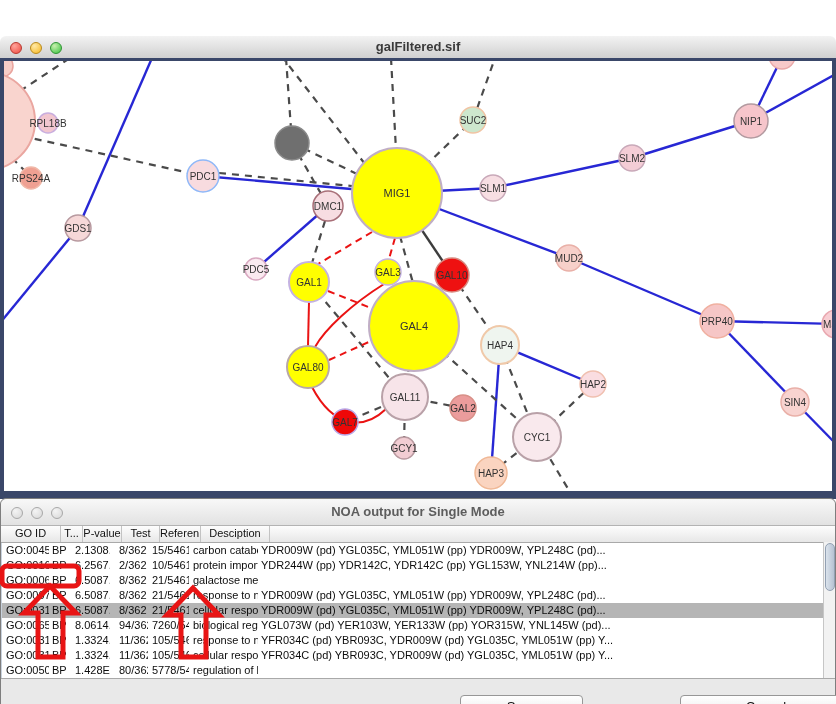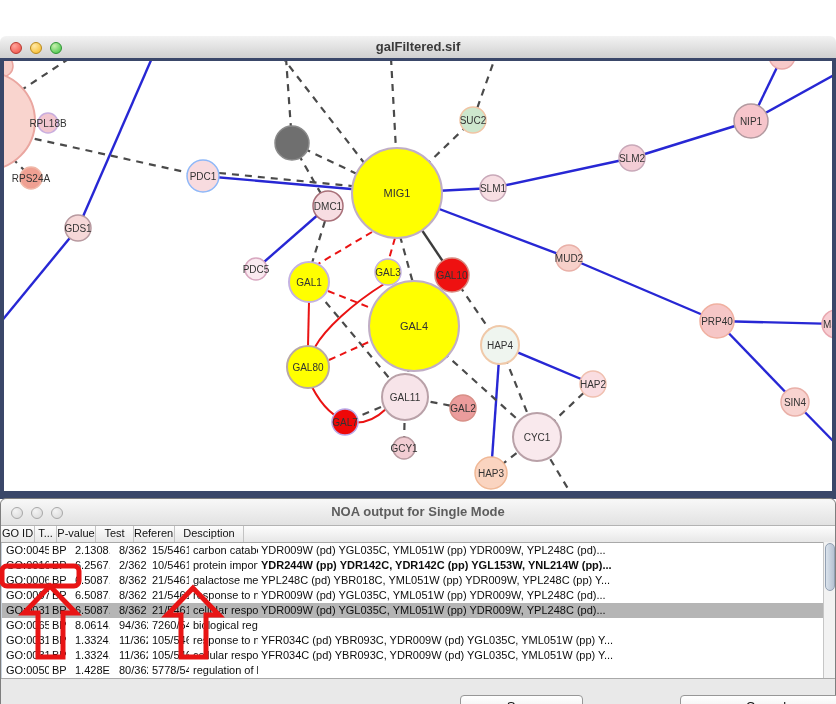--- a/index.html
+++ b/index.html
@@ -248,21 +248,21 @@
   <div class="titlebar">
     <div class="lights">
       <span class="light inactive"></span>
       <span class="light inactive"></span>
       <span class="light inactive"></span>
     </div>
     <div class="title">NOA output for Single Mode</div>
   </div>
   <div id="table-area">
     <div id="noa-header">
-        <div class="hcell" style="width: 34px;">GO ID</div>
+        <div class="hcell" style="width: 60px;">GO ID</div>
         <div class="hcell" style="width: 22px;">T...</div>
         <div class="hcell" style="width: 39px;">P-value</div>
         <div class="hcell" style="width: 38px;">Test</div>
         <div class="hcell" style="width: 41px;">Referen...</div>
         <div class="hcell" style="width: 69px;">Desciption</div>
       </div>
     <div id="noa-body">
         <div class="trow">
           <div class="tcell" style="width: 47px; padding-left: 4px;">GO:0045...</div>
           <div class="tcell" style="width: 22px; padding-left: 3px;">BP</div>
@@ -272,30 +272,29 @@
           <div class="tcell" style="width: 69px; padding-left: 4px;">carbon cataboli...</div>
           <div class="tcell" style="width: 556px; padding-left: 3px; flex: 1 1 0%;">YDR009W (pd) YGL035C, YML051W (pp) YDR009W, YPL248C (pd)...</div>
         </div>
         <div class="trow">
           <div class="tcell" style="width: 47px; padding-left: 4px;">GO:0016...</div>
           <div class="tcell" style="width: 22px; padding-left: 3px;">BP</div>
           <div class="tcell" style="width: 39px; padding-left: 4px;">6.2567...</div>
           <div class="tcell" style="width: 38px; padding-left: 9px;">2/362</div>
           <div class="tcell" style="width: 41px; padding-left: 4px;">10/54615</div>
           <div class="tcell" style="width: 69px; padding-left: 4px;">protein import i...</div>
-          <div class="tcell" style="width: 556px; padding-left: 3px; flex: 1 1 0%; font-weight: bold;">YDR244W (pp) YDR142C, YDR142C (pp) YGL153W, YNL214W (pp)...</div>
+          <div class="tcell" style="width: 556px; padding-left: 3px; flex: 1 1 0%;">YDR244W (pp) YDR142C, YDR142C (pp) YGL153W, YNL214W (pp)...</div>
         </div>
         <div class="trow">
           <div class="tcell" style="width: 47px; padding-left: 4px;">GO:0006...</div>
           <div class="tcell" style="width: 22px; padding-left: 3px;">BP</div>
           <div class="tcell" style="width: 39px; padding-left: 4px;">6.5087...</div>
           <div class="tcell" style="width: 38px; padding-left: 9px;">8/362</div>
           <div class="tcell" style="width: 41px; padding-left: 4px;">21/54615</div>
           <div class="tcell" style="width: 69px; padding-left: 4px;">galactose meta...</div>
-          <div class="tcell" style="width: 556px; padding-left: 3px; flex: 1 1 0%;">YPL248C (pd) YBR018C, YML051W (pp) YDR009W, YPL248C (pp) Y...</div>
         </div>
         <div class="trow">
           <div class="tcell" style="width: 47px; padding-left: 4px;">GO:0007...</div>
           <div class="tcell" style="width: 22px; padding-left: 3px;">BP</div>
           <div class="tcell" style="width: 39px; padding-left: 4px;">6.5087...</div>
           <div class="tcell" style="width: 38px; padding-left: 9px;">8/362</div>
           <div class="tcell" style="width: 41px; padding-left: 4px;">21/54615</div>
           <div class="tcell" style="width: 69px; padding-left: 4px;">response to nut...</div>
           <div class="tcell" style="width: 556px; padding-left: 3px; flex: 1 1 0%;">YDR009W (pd) YGL035C, YML051W (pp) YDR009W, YPL248C (pd)...</div>
         </div>
@@ -308,20 +307,21 @@
           <div class="tcell" style="width: 69px; padding-left: 4px;">cellular respons...</div>
           <div class="tcell" style="width: 556px; padding-left: 3px; flex: 1 1 0%;">YDR009W (pd) YGL035C, YML051W (pp) YDR009W, YPL248C (pd)...</div>
         </div>
         <div class="trow">
           <div class="tcell" style="width: 47px; padding-left: 4px;">GO:0065...</div>
           <div class="tcell" style="width: 22px; padding-left: 3px;">BP</div>
           <div class="tcell" style="width: 39px; padding-left: 4px;">8.0614...</div>
           <div class="tcell" style="width: 38px; padding-left: 9px;">94/362</div>
           <div class="tcell" style="width: 41px; padding-left: 4px;">7260/54...</div>
           <div class="tcell" style="width: 69px; padding-left: 4px;">biological regul...</div>
+          <div class="tcell" style="width: 556px; padding-left: 3px; flex: 1 1 0%;">YGL073W (pd) YER103W, YER133W (pp) YOR315W, YNL145W (pd)...</div>
         </div>
         <div class="trow">
           <div class="tcell" style="width: 47px; padding-left: 4px;">GO:0031...</div>
           <div class="tcell" style="width: 22px; padding-left: 3px;">BP</div>
           <div class="tcell" style="width: 39px; padding-left: 4px;">1.3324...</div>
           <div class="tcell" style="width: 38px; padding-left: 9px;">11/362</div>
           <div class="tcell" style="width: 41px; padding-left: 4px;">105/546...</div>
           <div class="tcell" style="width: 69px; padding-left: 4px;">response to nut...</div>
           <div class="tcell" style="width: 556px; padding-left: 3px; flex: 1 1 0%;">YFR034C (pd) YBR093C, YDR009W (pd) YGL035C, YML051W (pp) Y...</div>
         </div>

